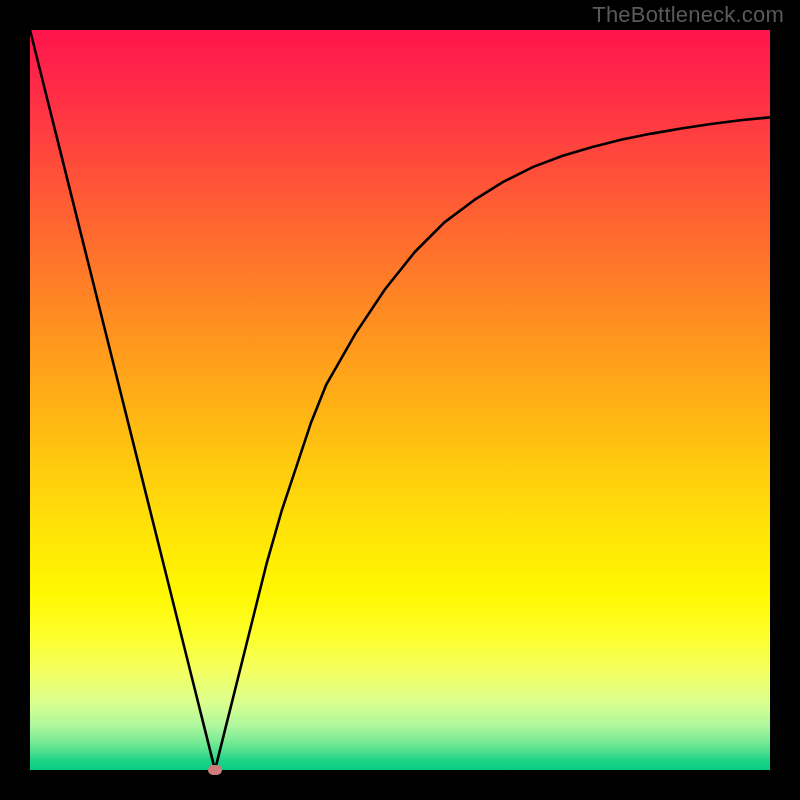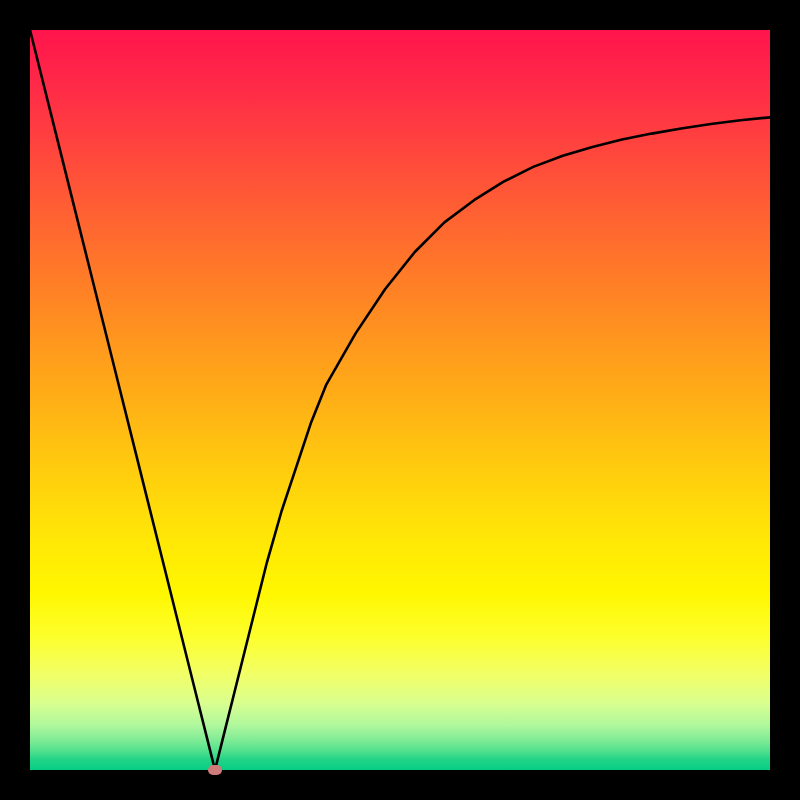--- a/index.html
+++ b/index.html
@@ -69,20 +69,21 @@
     background: #cf7b7a;
     border-radius: 5px;
     transform: translate(-50%, -50%);
     z-index: 3;
   }
 </style>
 </head>
 <body>
 
 <div class="frame">
+  <div class="watermark">TheBottleneck.com</div>
 
   <div class="plot-area">
     <svg class="curve" viewBox="0 0 740 740" preserveAspectRatio="none">
       <path id="curve-path" fill="none" stroke="#000000" stroke-width="2.6" stroke-linejoin="round" stroke-linecap="round" d="M0.00 0.00 L14.80 59.20 L29.60 118.40 L44.40 177.60 L59.20 236.80 L74.00 296.00 L88.80 355.20 L103.60 414.40 L118.40 473.60 L133.20 532.80 L148.00 592.00 L162.80 651.20 L177.60 710.40 L185.00 740.00 L192.40 710.40 L207.20 651.20 L222.00 592.00 L236.80 532.80 L251.60 481.00 L266.40 436.60 L281.20 392.20 L296.00 355.20 L325.60 303.40 L355.20 259.00 L384.80 222.00 L414.40 192.40 L444.00 170.20 L473.60 151.70 L503.20 136.90 L532.80 125.80 L562.40 116.92 L592.00 109.52 L621.60 103.60 L651.20 98.42 L680.80 93.98 L710.40 90.28 L740.00 87.32"></path>
     </svg>
     <div id="dip-marker" class="dip-marker" style="left: 185px; top: 740px; background: rgb(207, 123, 122);"></div>
   </div>
 </div>
 
 </body></html>

